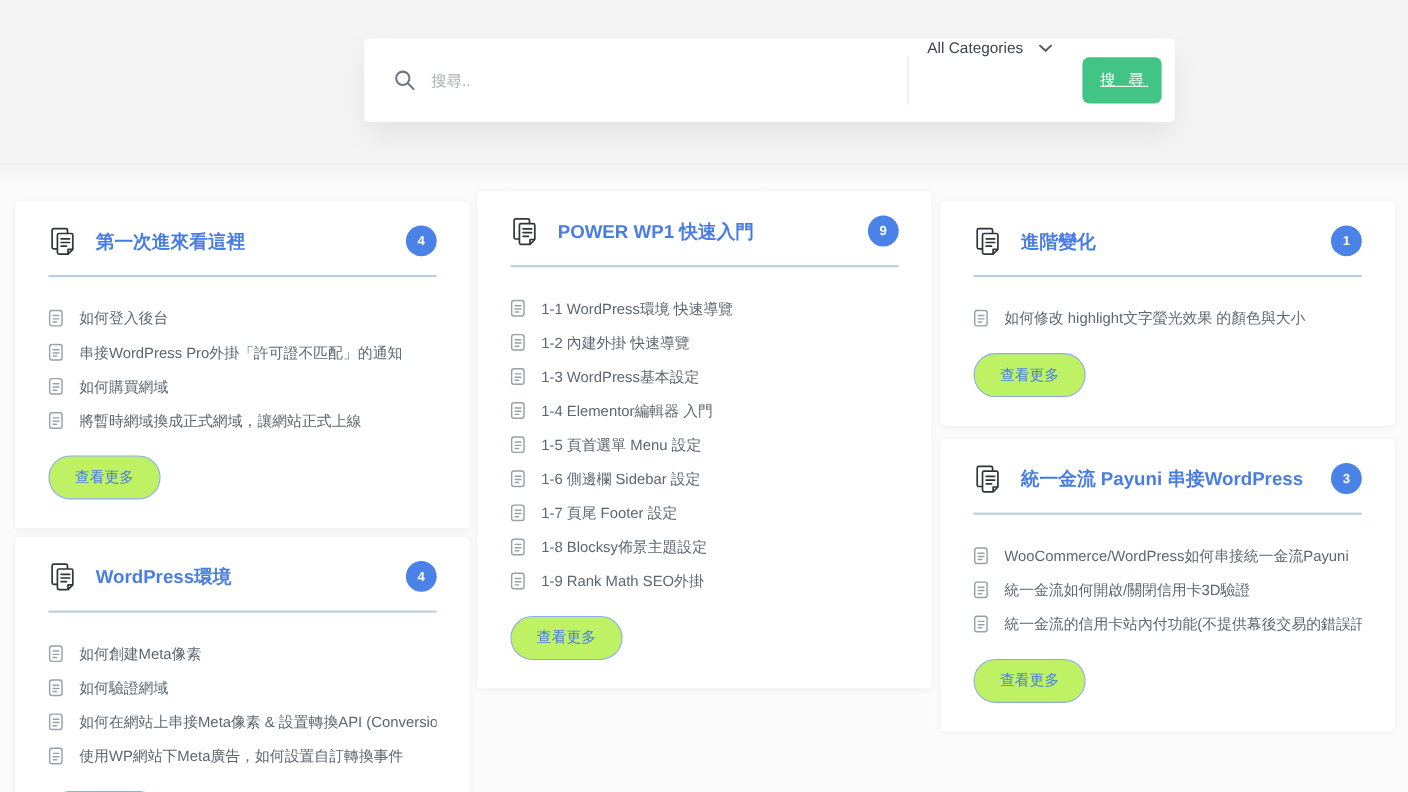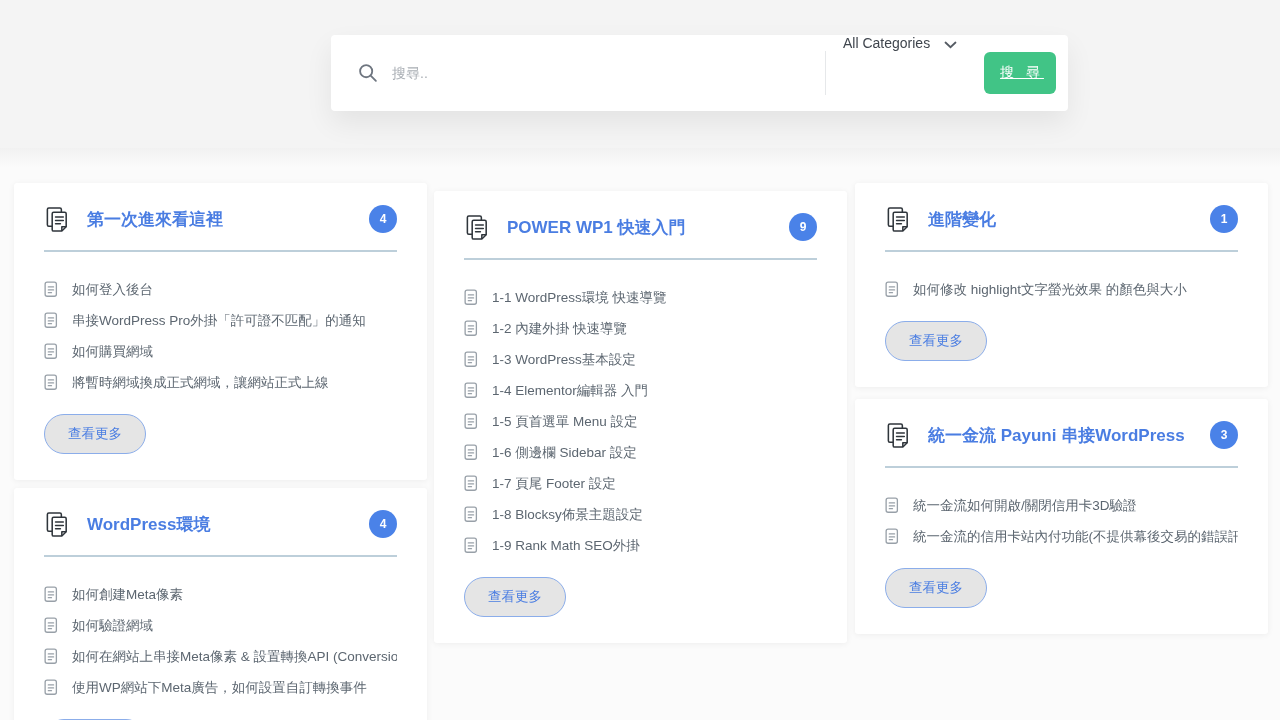--- a/index.html
+++ b/index.html
@@ -33,21 +33,21 @@
   .category-label { font-size:14px; color:#3f454d; }
   .search-btn {
     width:72px; height:42px; margin-right:12px; border:none; border-radius:6px;
     background:#41c486; color:#ffffff; font-size:14px; letter-spacing:4px;
     text-indent:4px; font-family:inherit; cursor:pointer; flex:none;text-decoration:underline;
   }
 
   
   .col { position:absolute; width:413px; display:flex; flex-direction:column; }
   .col1 { left:14px;  top:183px; gap:8px; }
-  .col2 { left:434px; top:191px; gap:8px; }
+  .col2 { left:434px; top:174px; gap:8px; }
   .col3 { left:855px; top:183px; gap:12px; }
 
   .card {
     background:#ffffff; border-radius:3px;
     box-shadow:0 1px 6px rgba(0,0,0,0.06);
     padding:22px 30px 26px 30px;
   }
   .card-head { display:flex; align-items:center; height:28px;text-align:right; }
   .card-title { font-size:17px; font-weight:bold; color:#4a7de2; margin-left:16px; cursor:pointer; }
   .badge {
@@ -56,21 +56,21 @@
     display:flex; align-items:center; justify-content:center; flex:none;
   }
   .divider { height:2px; background:#bdcfda; margin-top:17px; }
 
   .items { list-style:none; margin-top:22px; }
   .item { display:flex; align-items:center; height:31px; cursor:pointer; }
   .item-text { font-size:13.5px; color:#5c6670; margin-left:13px;
     white-space:nowrap; overflow:hidden; }
 
   .more-btn {
-    margin-top:16px; display:inline-block; background:#e5e5e5;
+    margin-top:16px; display:inline-block; background:#bef264;
     border:1px solid #8badea; border-radius:20px; padding:10px 23px;
     font-size:13.5px; color:#4a7de2; font-family:inherit; cursor:pointer;
   }
 
   
   .doc-stack svg, .item-ic svg { display:block; }
 </style>
 </head>
 <body>
 
@@ -357,20 +357,29 @@
     </div>
     <div class="divider"></div>
     <ul class="items">
       <li class="item">
         <span class="item-ic">
             <svg width="15" height="17" viewBox="0 0 16 18" fill="none" stroke="#98a0a8" stroke-width="1.4" stroke-linecap="round">
               <rect x="1.2" y="1.2" width="12" height="15" rx="2.2"></rect>
               <path d="M4.6 6.2h5.6M4.6 9.4h5.6M4.6 12.4h3.4"></path>
             </svg>
           </span>
+        <span class="item-text">WooCommerce/WordPress如何串接統一金流Payuni</span>
+      </li>
+      <li class="item">
+        <span class="item-ic">
+            <svg width="15" height="17" viewBox="0 0 16 18" fill="none" stroke="#98a0a8" stroke-width="1.4" stroke-linecap="round">
+              <rect x="1.2" y="1.2" width="12" height="15" rx="2.2"></rect>
+              <path d="M4.6 6.2h5.6M4.6 9.4h5.6M4.6 12.4h3.4"></path>
+            </svg>
+          </span>
         <span class="item-text">統一金流如何開啟/關閉信用卡3D驗證</span>
       </li>
       <li class="item">
         <span class="item-ic">
             <svg width="15" height="17" viewBox="0 0 16 18" fill="none" stroke="#98a0a8" stroke-width="1.4" stroke-linecap="round">
               <rect x="1.2" y="1.2" width="12" height="15" rx="2.2"></rect>
               <path d="M4.6 6.2h5.6M4.6 9.4h5.6M4.6 12.4h3.4"></path>
             </svg>
           </span>
         <span class="item-text">統一金流的信用卡站內付功能(不提供幕後交易的錯誤訊息)</span>

